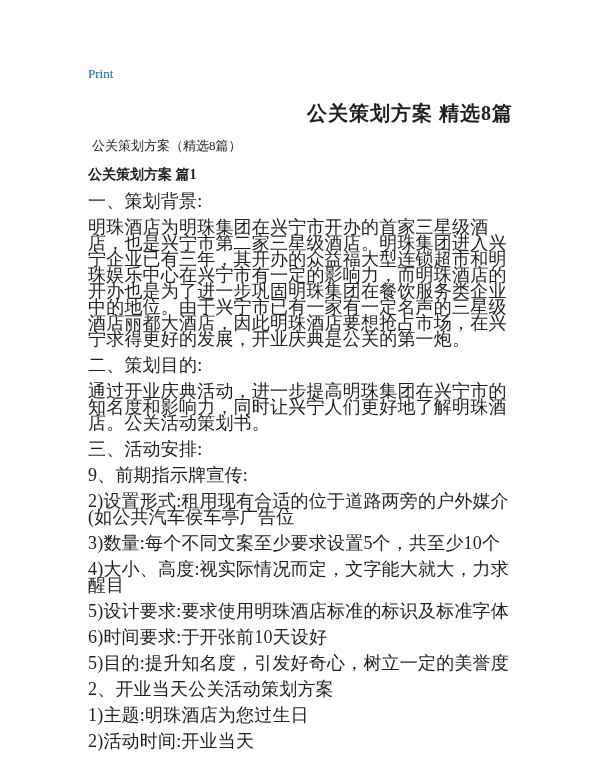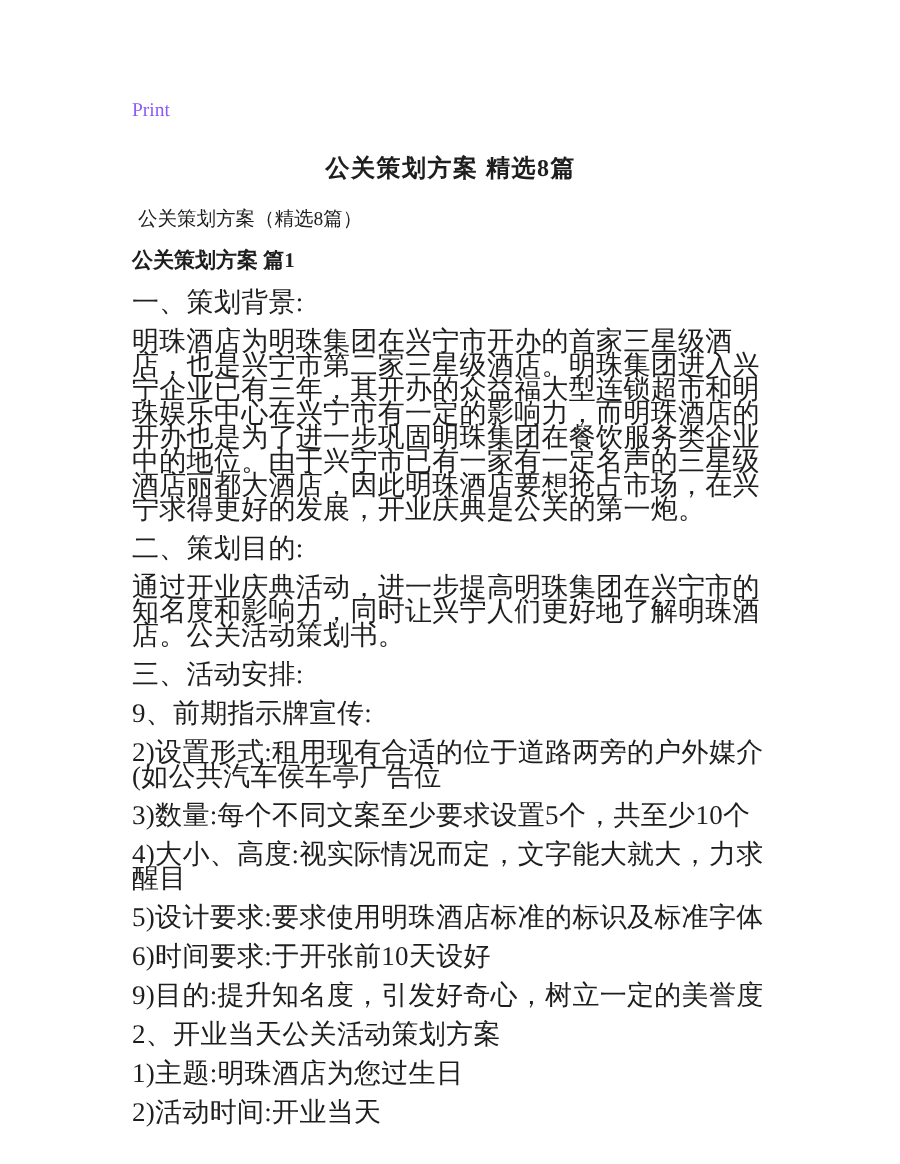--- a/index.html
+++ b/index.html
@@ -17,29 +17,29 @@
     width: 600px;
     height: 776px;
     padding: 64px 87px 0 88px;
     background: #ffffff;
     color: #1e1e1e;
     font-family: "Liberation Serif", "DejaVu Serif", serif;
   }
   .print-link {
     font-size: 13px;
     line-height: 16px;
-    color: #8b5cf6;
+    color: #0369a1;
     cursor: pointer;
     display: inline-block;
   }
   .doc-title {
-    font-size: 16px;
+    font-size: 20px;
     line-height: 22px;
     font-weight: 700;
-    text-align: center;
+    text-align: right;
     margin: 20px 0 0 0;
     letter-spacing: 1px;
   }
   .doc-subtitle {
     font-size: 13px;
     line-height: 16px;
     font-weight: 400;
     margin: 14px 0 0 4px;
   }
   .section-heading {
@@ -74,18 +74,18 @@
       <p class="block block-paragraph">明珠酒店为明珠集团在兴宁市开办的首家三星级酒店，也是兴宁市第二家三星级酒店。明珠集团进入兴宁企业已有三年，其开办的众益福大型连锁超市和明珠娱乐中心在兴宁市有一定的影响力，而明珠酒店的开办也是为了进一步巩固明珠集团在餐饮服务类企业中的地位。由于兴宁市已有一家有一定名声的三星级酒店丽都大酒店，因此明珠酒店要想抢占市场，在兴宁求得更好的发展，开业庆典是公关的第一炮。</p>
       <p class="block block-heading">二、策划目的:</p>
       <p class="block block-paragraph">通过开业庆典活动，进一步提高明珠集团在兴宁市的知名度和影响力，同时让兴宁人们更好地了解明珠酒店。公关活动策划书。</p>
       <p class="block block-heading">三、活动安排:</p>
       <p class="block block-list-item">9、前期指示牌宣传:</p>
       <p class="block block-list-item">2)设置形式:租用现有合适的位于道路两旁的户外媒介(如公共汽车侯车亭广告位</p>
       <p class="block block-list-item">3)数量:每个不同文案至少要求设置5个，共至少10个</p>
       <p class="block block-list-item">4)大小、高度:视实际情况而定，文字能大就大，力求醒目</p>
       <p class="block block-list-item">5)设计要求:要求使用明珠酒店标准的标识及标准字体</p>
       <p class="block block-list-item">6)时间要求:于开张前10天设好</p>
-      <p class="block block-list-item">9)目的:提升知名度，引发好奇心，树立一定的美誉度</p>
+      <p class="block block-list-item">5)目的:提升知名度，引发好奇心，树立一定的美誉度</p>
       <p class="block block-list-item">2、开业当天公关活动策划方案</p>
       <p class="block block-list-item">1)主题:明珠酒店为您过生日</p>
       <p class="block block-list-item">2)活动时间:开业当天</p>
     </div>
 </div>
 
 </body></html>

